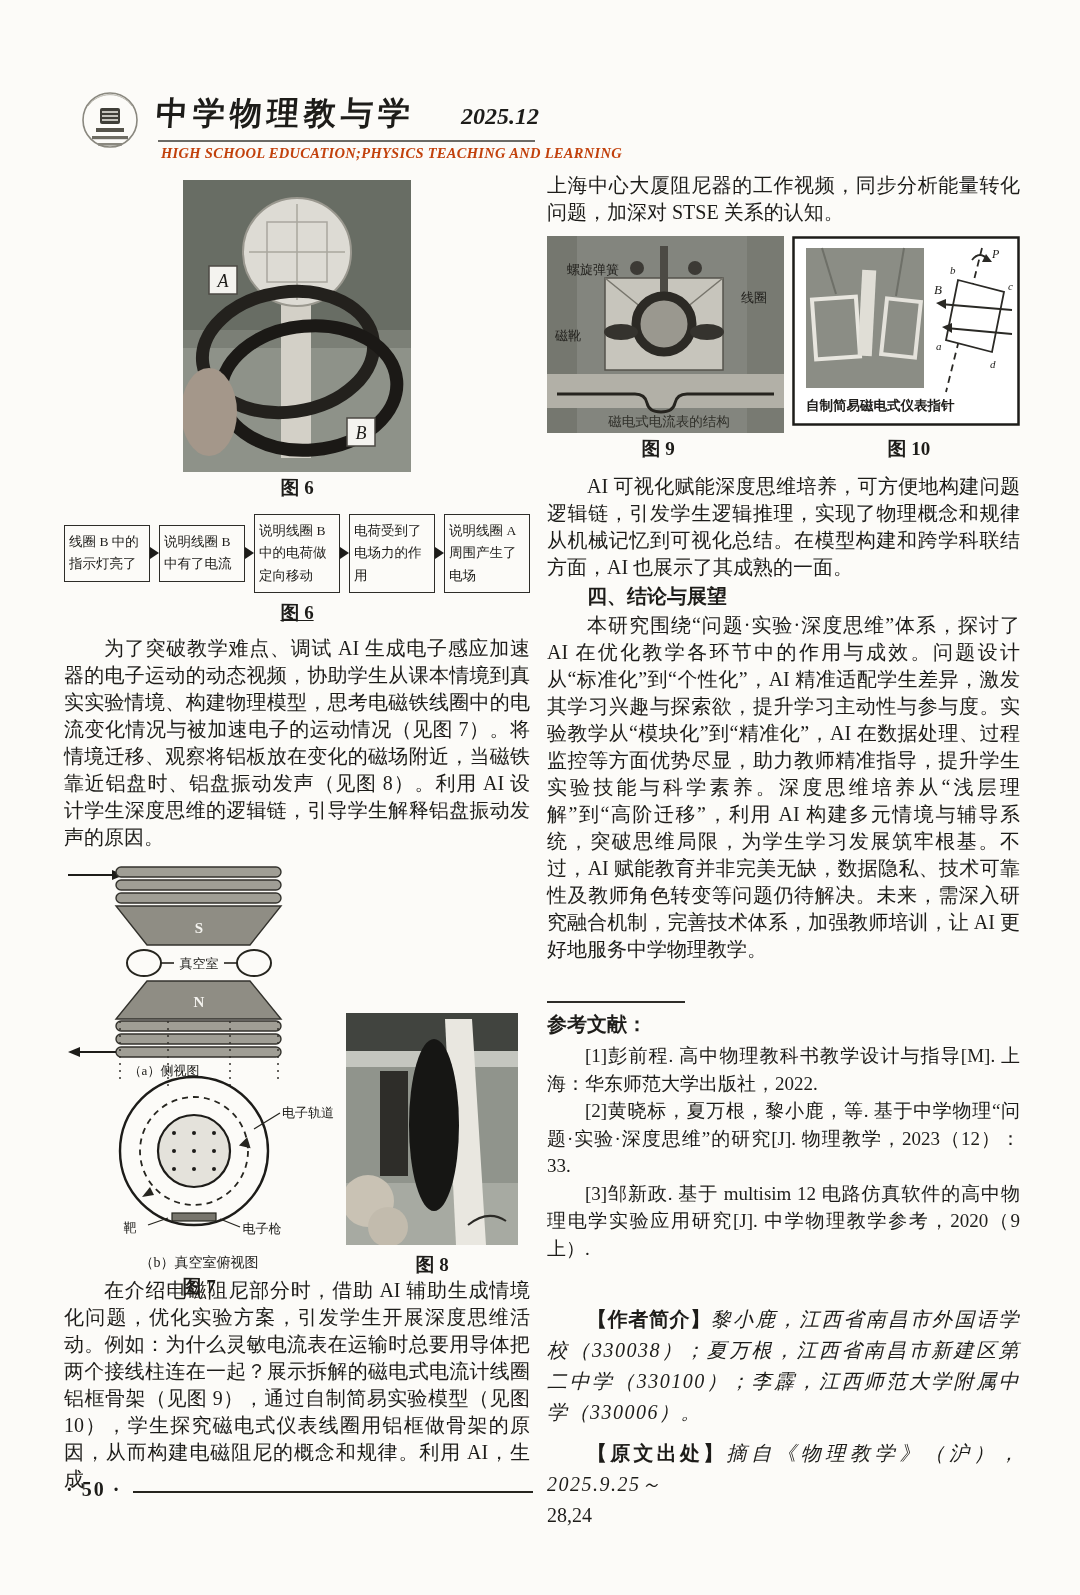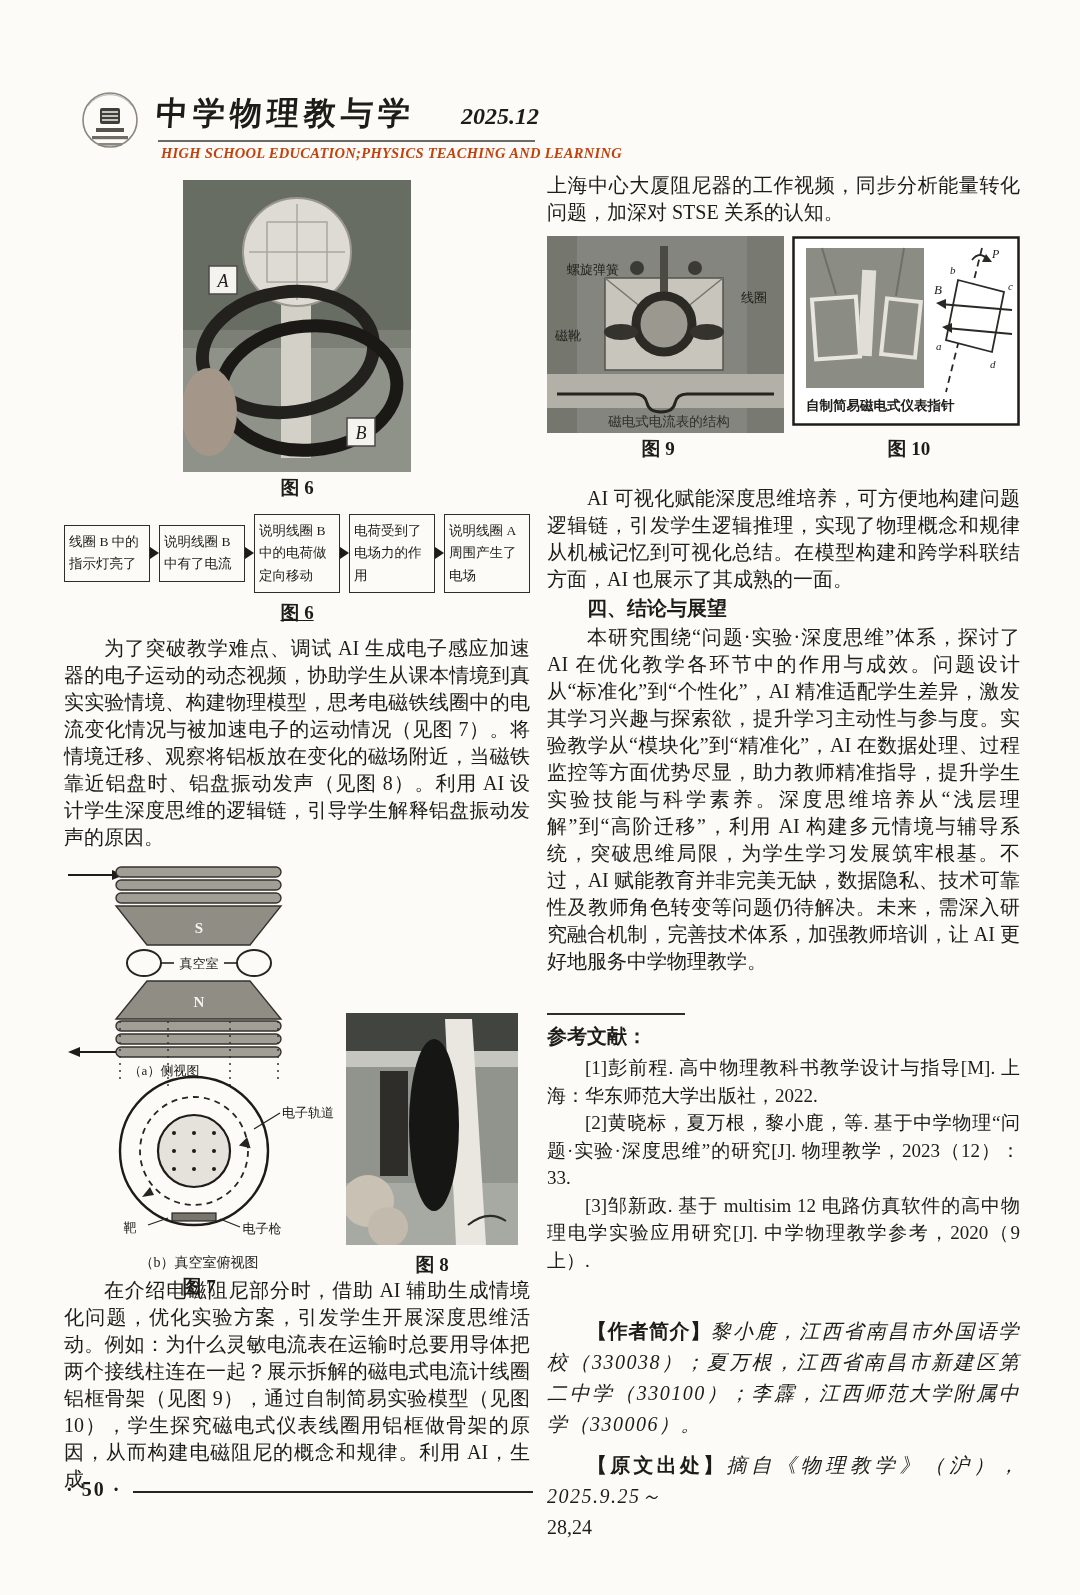--- a/index.html
+++ b/index.html
@@ -248,21 +248,21 @@
           <text x="-2" y="100" font-size="11" font-style="italic" fill="#1d1c19" stroke="none">a</text>
           <text x="52" y="118" font-size="11" font-style="italic" fill="#1d1c19" stroke="none">d</text>
         </g>
       </svg>
     </div>
     <div class="caps-row">
       <div class="fig-caption">图 9</div>
       <div class="fig-caption">图 10</div>
     </div>
 
-    <p class="body indent" style="margin-top:24px;">AI 可视化赋能深度思维培养，可方便地构建问题逻辑链，引发学生逻辑推理，实现了物理概念和规律从机械记忆到可视化总结。在模型构建和跨学科联结方面，AI 也展示了其成熟的一面。</p>
+    <p class="body indent" style="margin-top:12px;">AI 可视化赋能深度思维培养，可方便地构建问题逻辑链，引发学生逻辑推理，实现了物理概念和规律从机械记忆到可视化总结。在模型构建和跨学科联结方面，AI 也展示了其成熟的一面。</p>
     <p class="body" style="margin-top:2px;text-indent:2em;font-weight:bold;">四、结论与展望</p>
     <p class="body indent" style="margin-top:2px;">本研究围绕“问题·实验·深度思维”体系，探讨了 AI 在优化教学各环节中的作用与成效。问题设计从“标准化”到“个性化”，AI 精准适配学生差异，激发其学习兴趣与探索欲，提升学习主动性与参与度。实验教学从“模块化”到“精准化”，AI 在数据处理、过程监控等方面优势尽显，助力教师精准指导，提升学生实验技能与科学素养。深度思维培养从“浅层理解”到“高阶迁移”，利用 AI 构建多元情境与辅导系统，突破思维局限，为学生学习发展筑牢根基。不过，AI 赋能教育并非完美无缺，数据隐私、技术可靠性及教师角色转变等问题仍待解决。未来，需深入研究融合机制，完善技术体系，加强教师培训，让 AI 更好地服务中学物理教学。</p>
 
     <div class="ref-divider"></div>
     <p class="ref-title">参考文献：</p>
     <p class="ref">[1]彭前程. 高中物理教科书教学设计与指导[M]. 上海：华东师范大学出版社，2022.</p>
     <p class="ref">[2]黄晓标，夏万根，黎小鹿，等. 基于中学物理“问题·实验·深度思维”的研究[J]. 物理教学，2023（12）：33.</p>
     <p class="ref">[3]邹新政. 基于 multisim 12 电路仿真软件的高中物理电学实验应用研究[J]. 中学物理教学参考，2020（9 上）.</p>
 
     <div class="bio">

